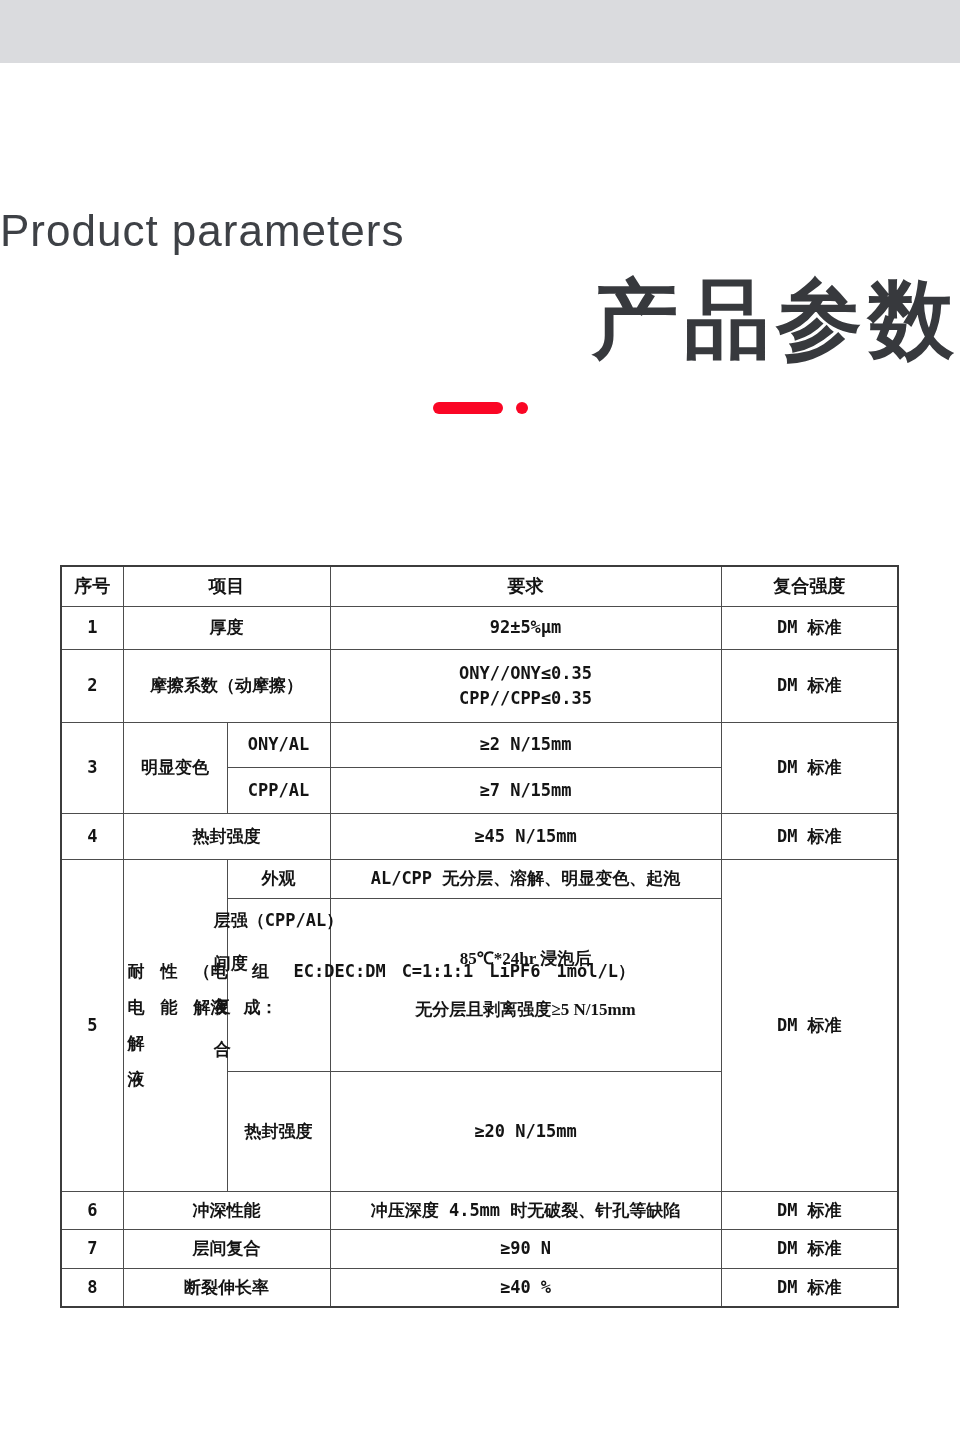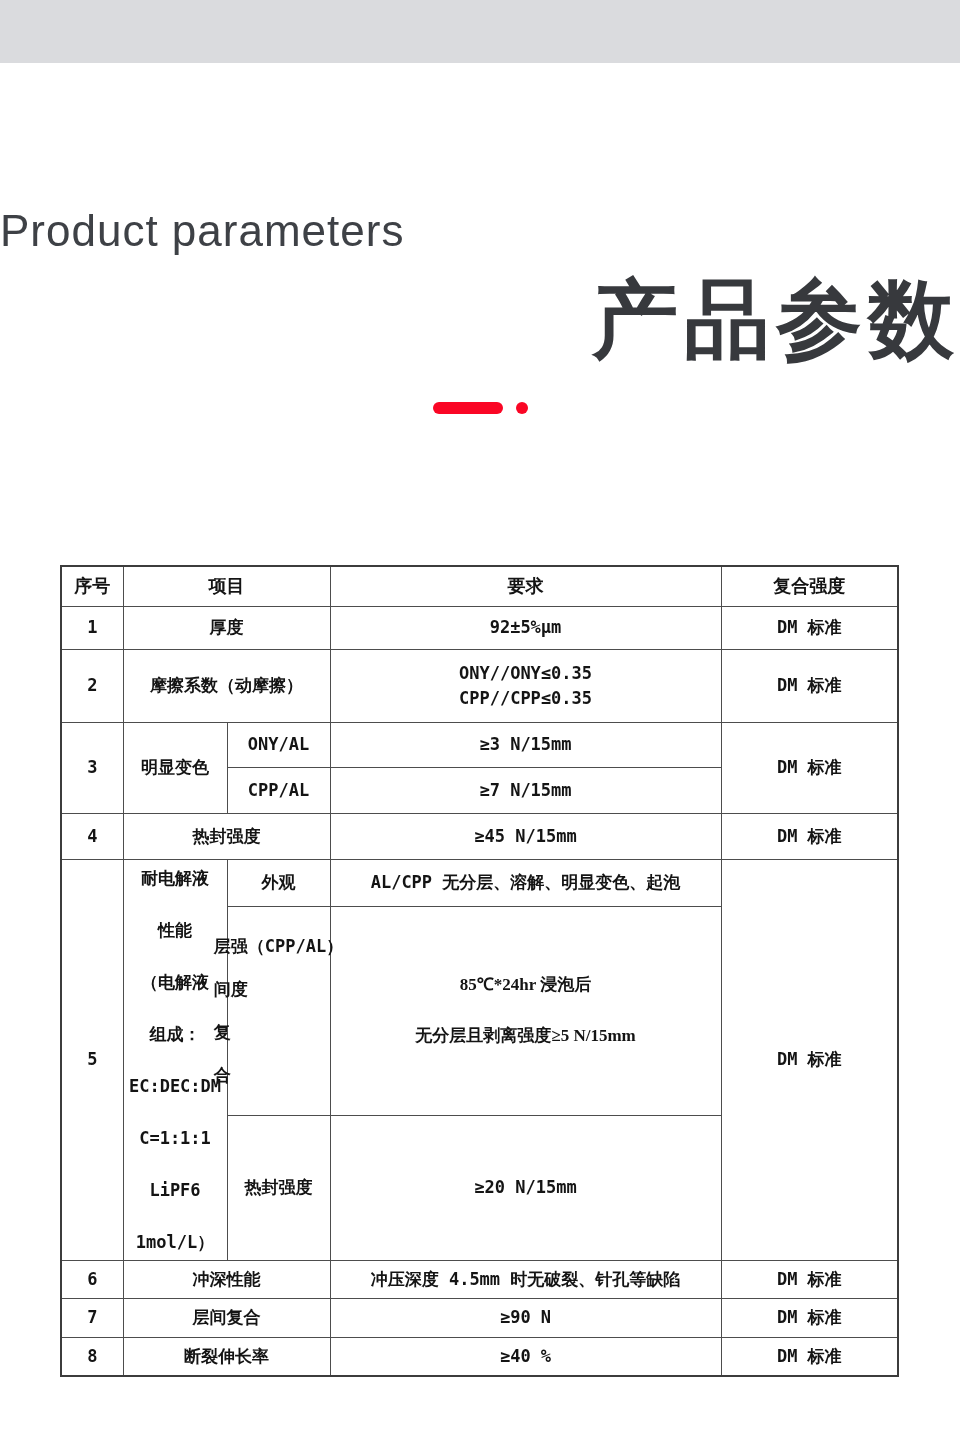--- a/index.html
+++ b/index.html
@@ -92,21 +92,21 @@
     font-weight: 700;
   }
   .two-line {
     display: flex;
     flex-direction: column;
     justify-content: center;
     gap: 2px;
   }
   .multi-line-item {
     display: flex;
-    flex-direction: column;
+    flex-direction: row;
     justify-content: flex-start;
     line-height: 36px;
     gap: 16px;
   }
   .sub-label-lines {
     display: flex;
     flex-direction: row;
     justify-content: center;
     line-height: 43px;
   }
@@ -164,21 +164,21 @@
         <span>CPP//CPP≤0.35</span>
       </div>
     </td>
     <td>DM 标准</td>
   </tr>
 
   <tr style="height:45px">
     <td rowspan="2">3</td>
     <td rowspan="2">明显变色</td>
     <td>ONY/AL</td>
-    <td>≥3 N/15mm</td>
+    <td>≥2 N/15mm</td>
     <td rowspan="2">DM 标准</td>
   </tr>
   <tr style="height:46px">
     <td>CPP/AL</td>
     <td>≥7 N/15mm</td>
   </tr>
 
   <tr style="height:46px">
     <td>4</td>
     <td colspan="2">热封强度</td>

